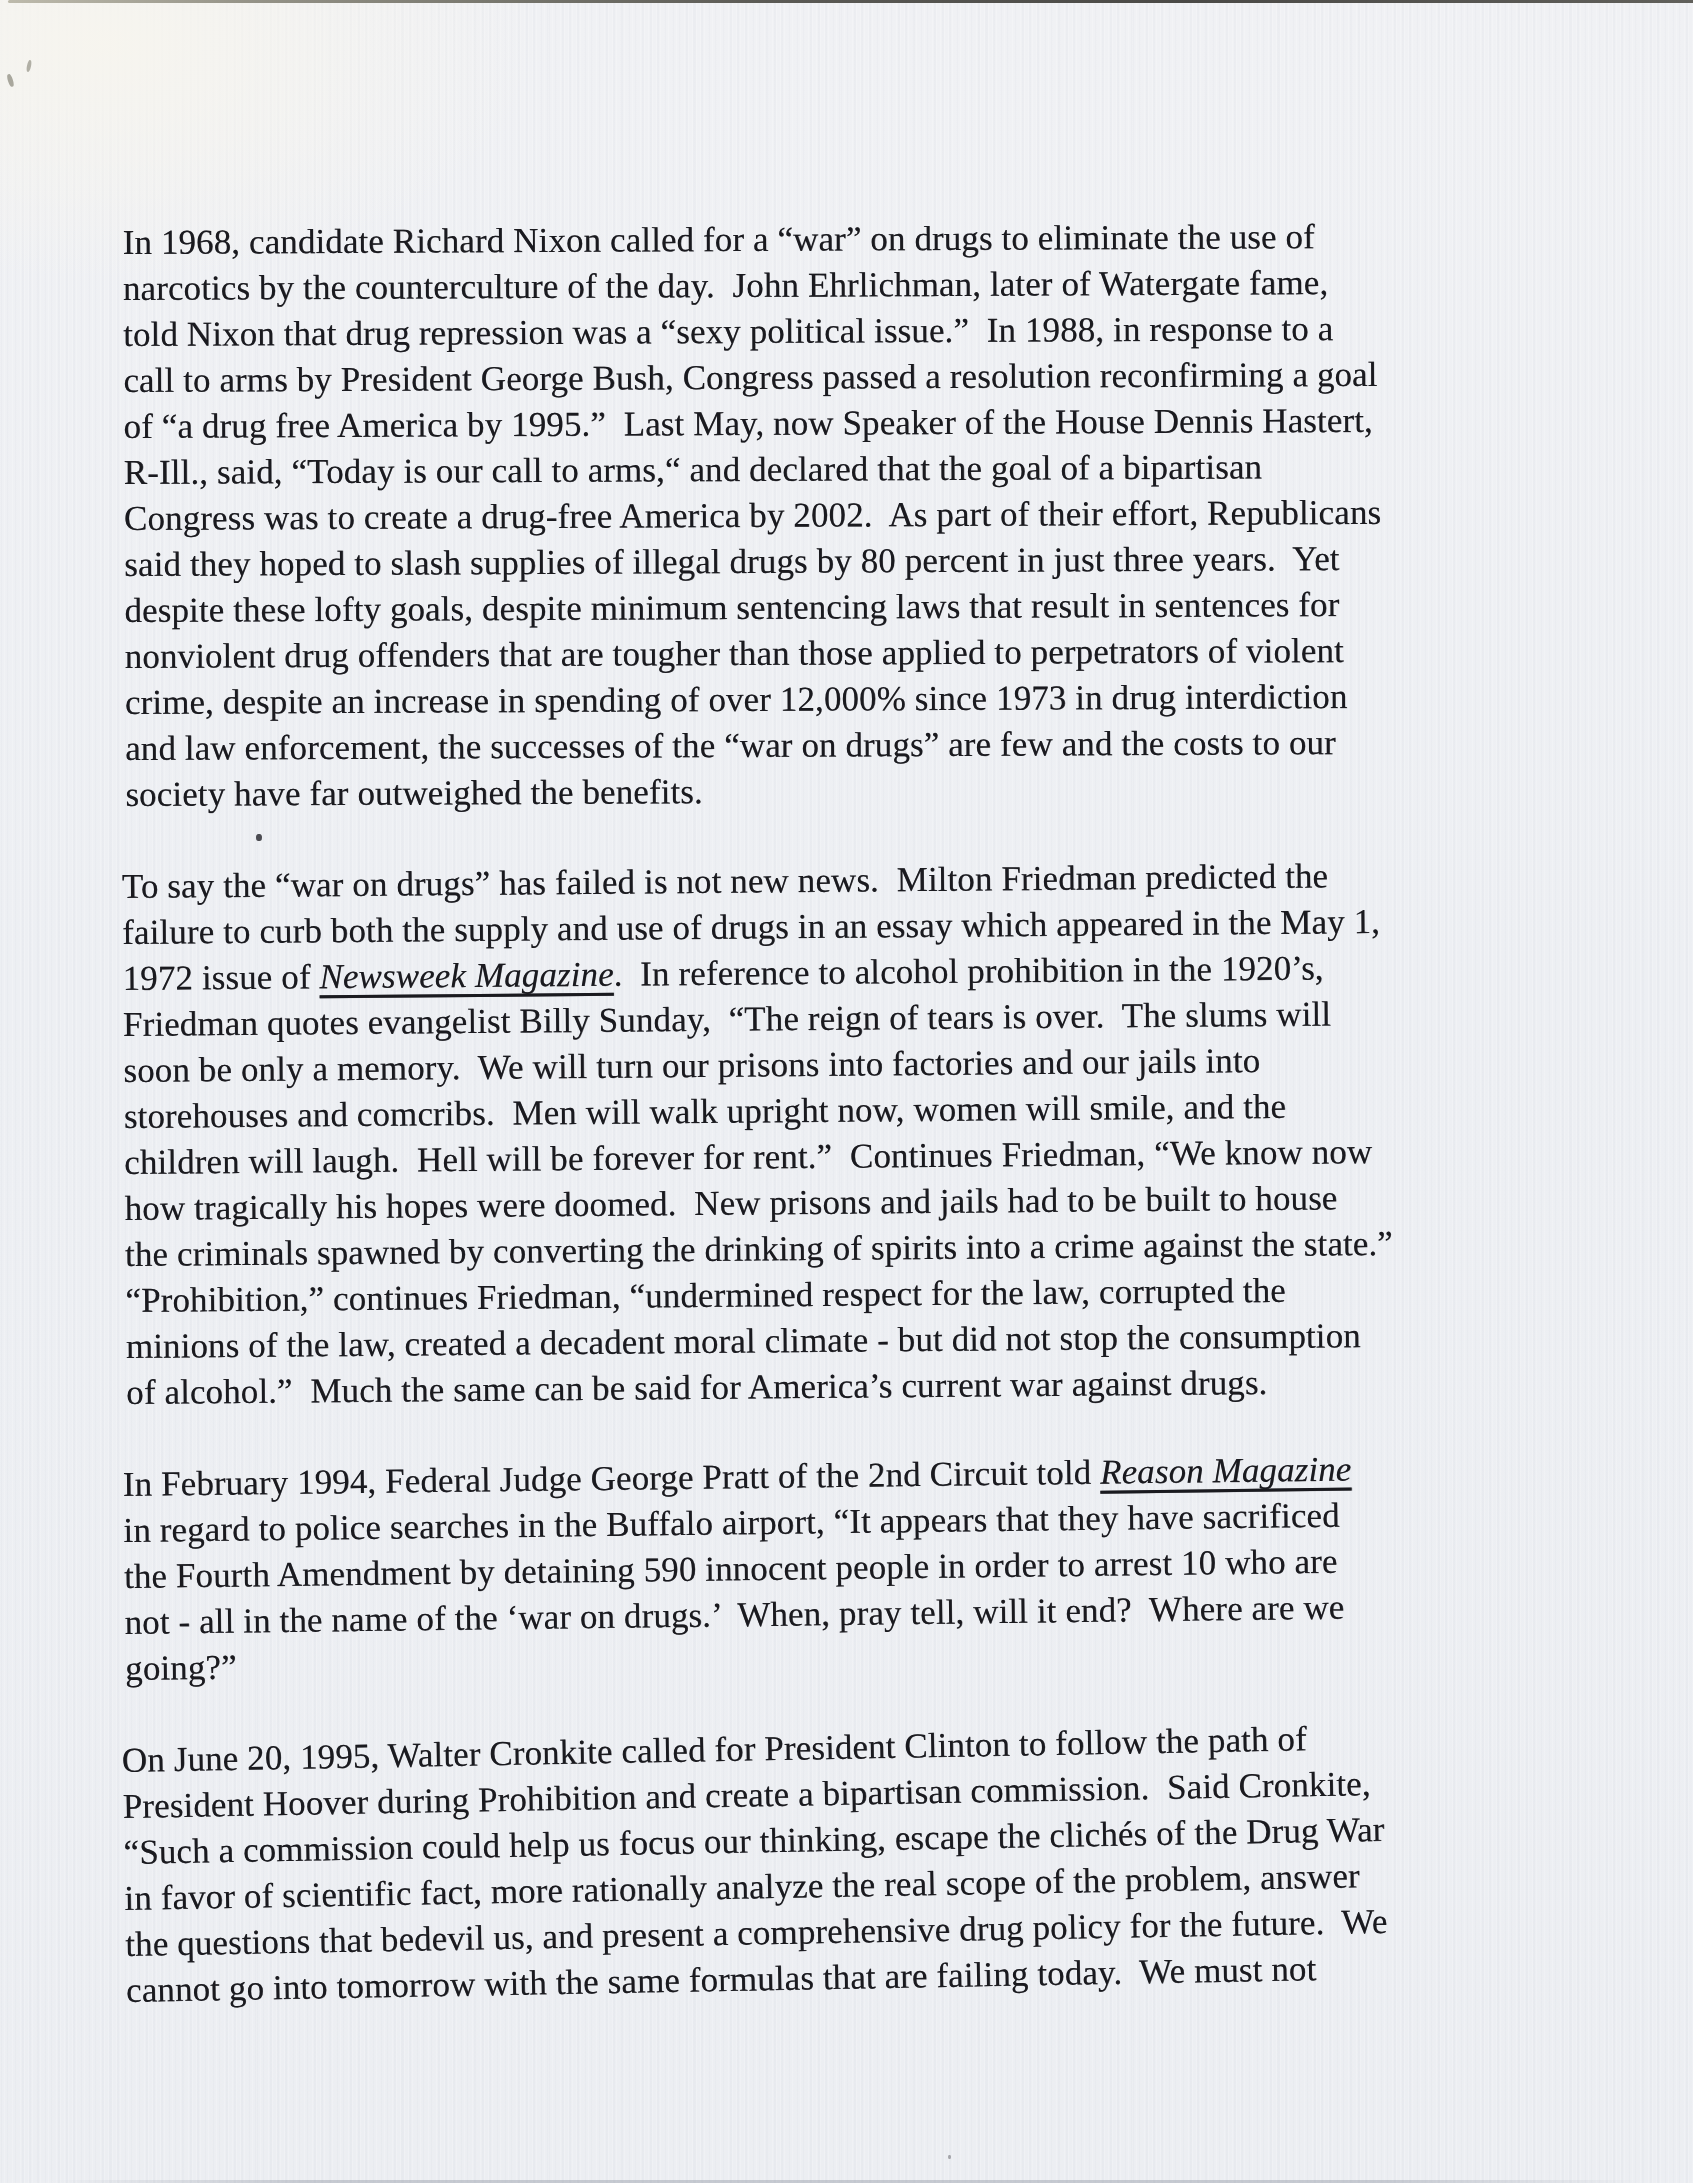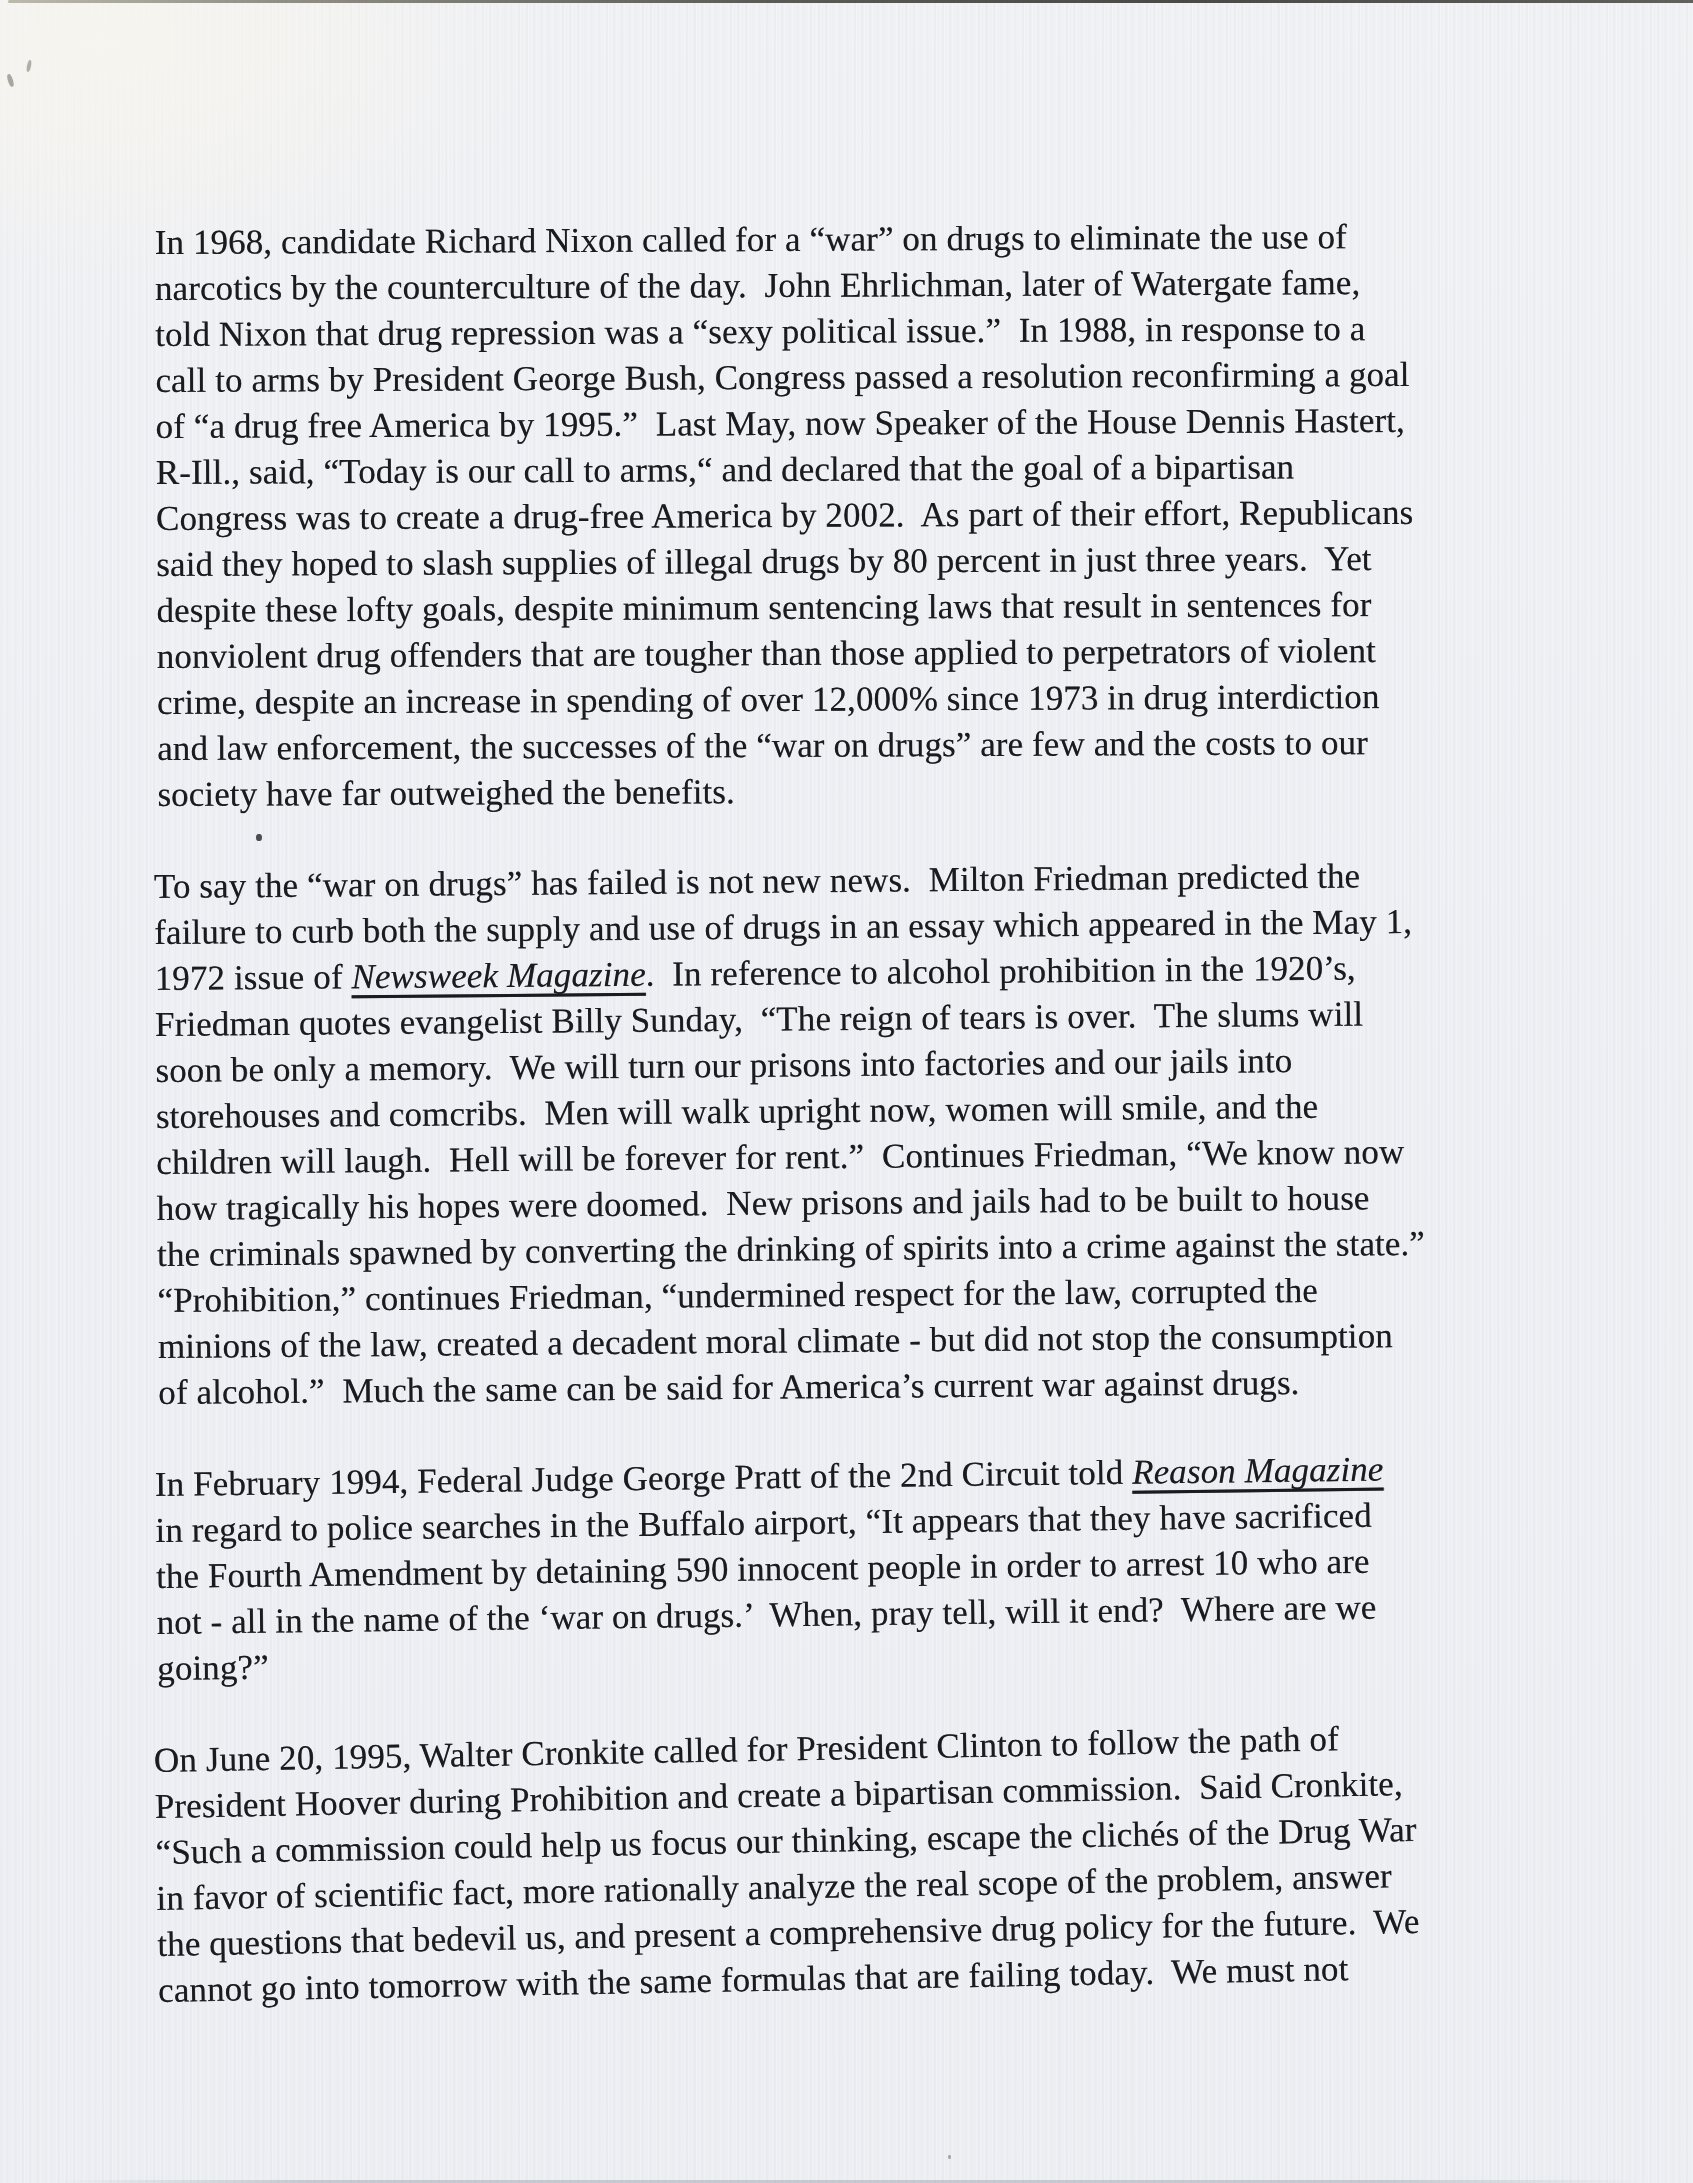--- a/index.html
+++ b/index.html
@@ -46,21 +46,21 @@
     text-underline-offset:6.6px;
   }
   .artifact{position:absolute;border-radius:50%/60%;}
 </style>
 </head>
 <body style="background: rgb(238, 240, 244);">
 
 <div class="paper"></div>
 <div class="scan-top-line"></div>
 <div class="scan-bottom-edge"></div>
-<div class="text-block" style="color: rgb(26, 26, 31); margin-left: 32px;">
+<div class="text-block" style="color: rgb(26, 26, 31);">
     <div class="para">
       <div class="line"><span>In 1968, candidate Richard Nixon called for a “war” on drugs to eliminate the use of</span></div>
       <div class="line"><span>narcotics by the counterculture of the day.  John Ehrlichman, later of Watergate fame,</span></div>
       <div class="line"><span>told Nixon that drug repression was a “sexy political issue.”  In 1988, in response to a</span></div>
       <div class="line"><span>call to arms by President George Bush, Congress passed a resolution reconfirming a goal</span></div>
       <div class="line"><span>of “a drug free America by 1995.”  Last May, now Speaker of the House Dennis Hastert,</span></div>
       <div class="line"><span>R-Ill., said, “Today is our call to arms,“ and declared that the goal of a bipartisan</span></div>
       <div class="line"><span>Congress was to create a drug-free America by 2002.  As part of their effort, Republicans</span></div>
       <div class="line"><span>said they hoped to slash supplies of illegal drugs by 80 percent in just three years.  Yet</span></div>
       <div class="line"><span>despite these lofty goals, despite minimum sentencing laws that result in sentences for</span></div>

